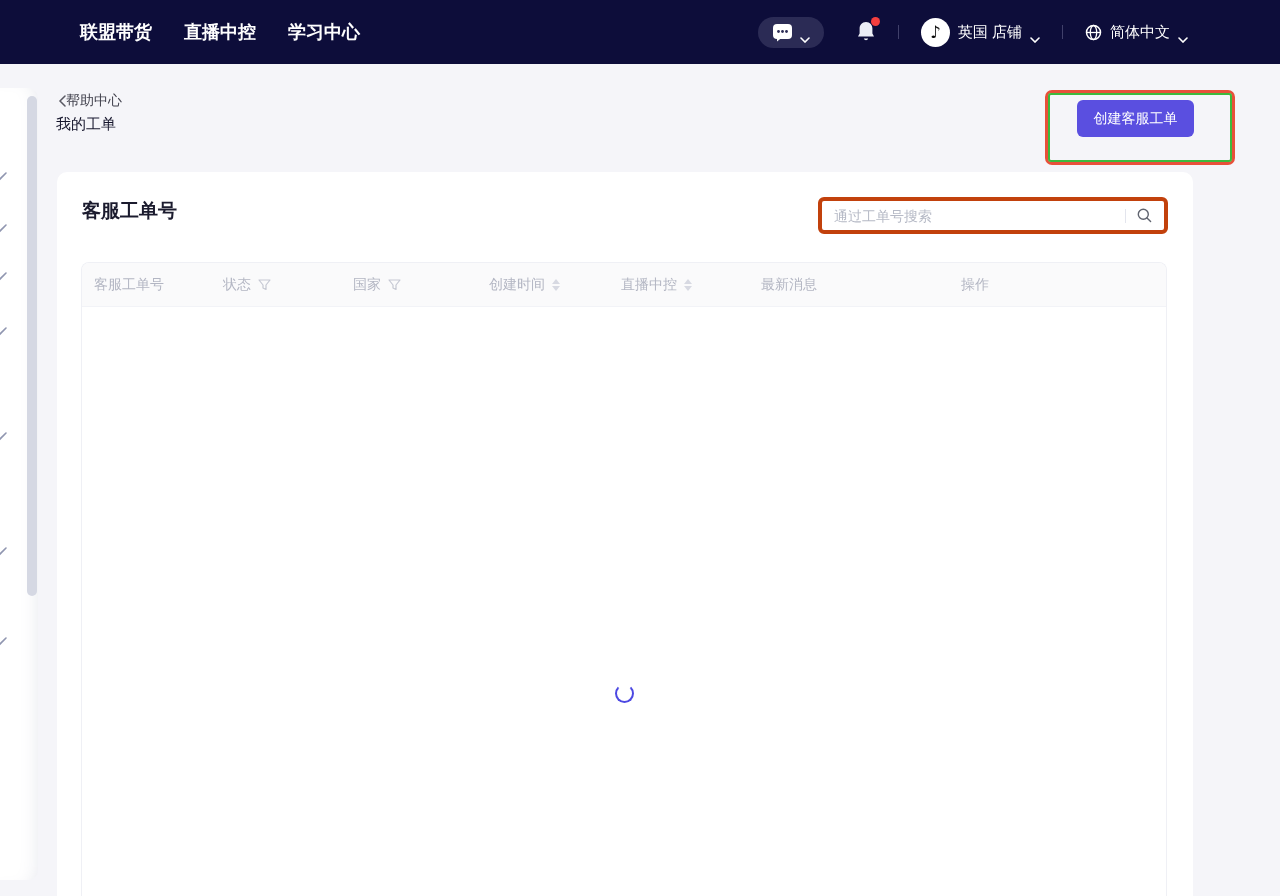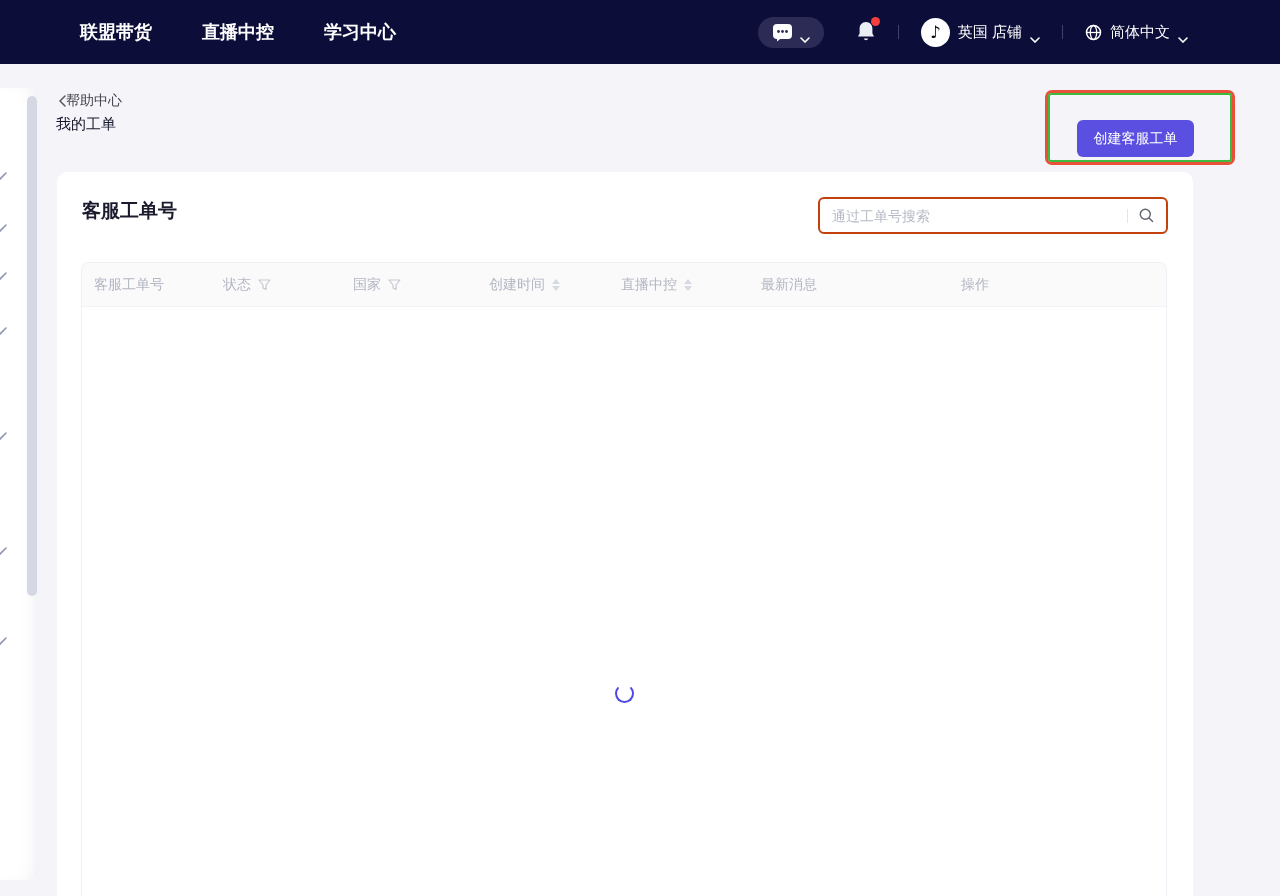--- a/index.html
+++ b/index.html
@@ -9,21 +9,21 @@
     background:#f5f5f9;
     position:relative;
     color:#15152b;
   }
 
   
   .navbar {
     position:absolute; top:0; left:0; width:1280px; height:64px;
     background:#0d0d3a; display:flex; align-items:center;
   }
-  .nav-tabs { display:flex; gap:50px; margin-left:80px; }
+  .nav-tabs { display:flex; gap:32px; margin-left:80px; }
   .nav-tab { color:#ffffff; font-size:18px; font-weight:bold; cursor:pointer; white-space:nowrap; }
   .nav-right { margin-left:auto; margin-right:92px; display:flex; align-items:center; }
   .chat-pill {
     width:66px; height:31px; background:#2b2b55; border-radius:16px;
     display:flex; align-items:center; justify-content:center; gap:7px; cursor:pointer;
   }
   .chev-down { width:10px; height:6px; display:inline-block; }
   .bell-wrap { position:relative; margin-left:32px; width:20px; height:24px; cursor:pointer; }
   .bell-dot {
     position:absolute; top:-3px; right:-4px; width:9px; height:9px;
@@ -63,38 +63,38 @@
 
   
   .annotation-box {
     position:absolute; left:1045px; top:90px; width:190px; height:75px;
     border:3px solid #e8503a; border-radius:7px; pointer-events:none;
   }
   .annotation-inner {
     position:absolute; inset:0; border:2px solid #3db93d; border-radius:3px;
   }
   .create-btn {
-    position:absolute; left:1077px; top:120px; width:117px; height:37px;
+    position:absolute; left:1077px; top:100px; width:117px; height:37px;
     background:#5a4fe0; color:#ffffff; font-size:14px; border:none; border-radius:6px;
     display:flex; align-items:center; justify-content:center; cursor:pointer;
     font-family:"Liberation Sans","DejaVu Sans",sans-serif;
   }
 
   
   .card {
     position:absolute; left:57px; top:172px; width:1136px; height:724px;
     background:#ffffff; border-radius:10px 10px 0 0;
   }
   .panel-title {
     position:absolute; left:25px; top:26px;
     font-size:19px; font-weight:bold; color:#1b1b2e;
   }
   .search-box {
     position:absolute; left:761px; top:25px; width:350px; height:37px;
-    border:2px solid #c2410c; border-radius:6px; background:#ffffff;
+    border:4px solid #c2410c; border-radius:6px; background:#ffffff;
     display:flex; align-items:center; padding:0 12px;
   }
   .search-box input {
     flex:1; border:none; outline:none; font-size:14px; color:#30303c;
     font-family:"Liberation Sans","DejaVu Sans",sans-serif; background:transparent; min-width:0;
   }
   .search-box input::placeholder { color:#b6bac6; }
   .search-div { width:1px; height:14px; background:#e3e5ed; margin:0 11px 0 6px; }
 
   

